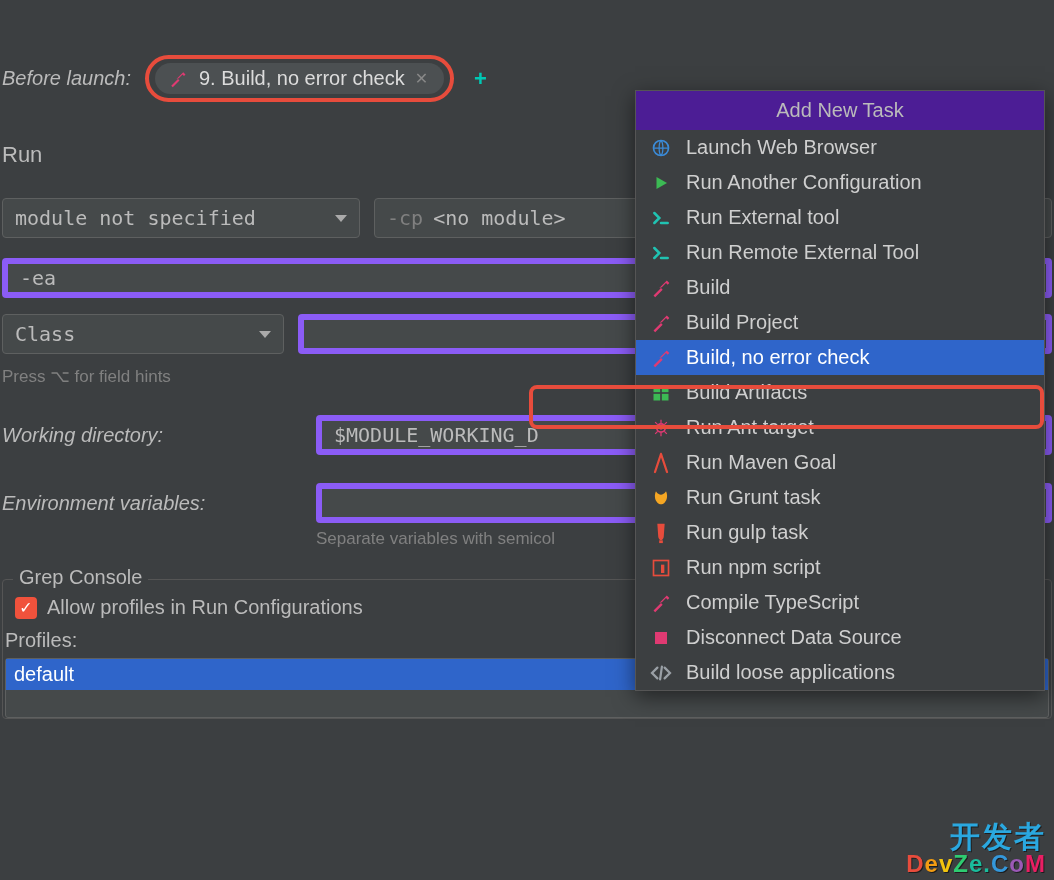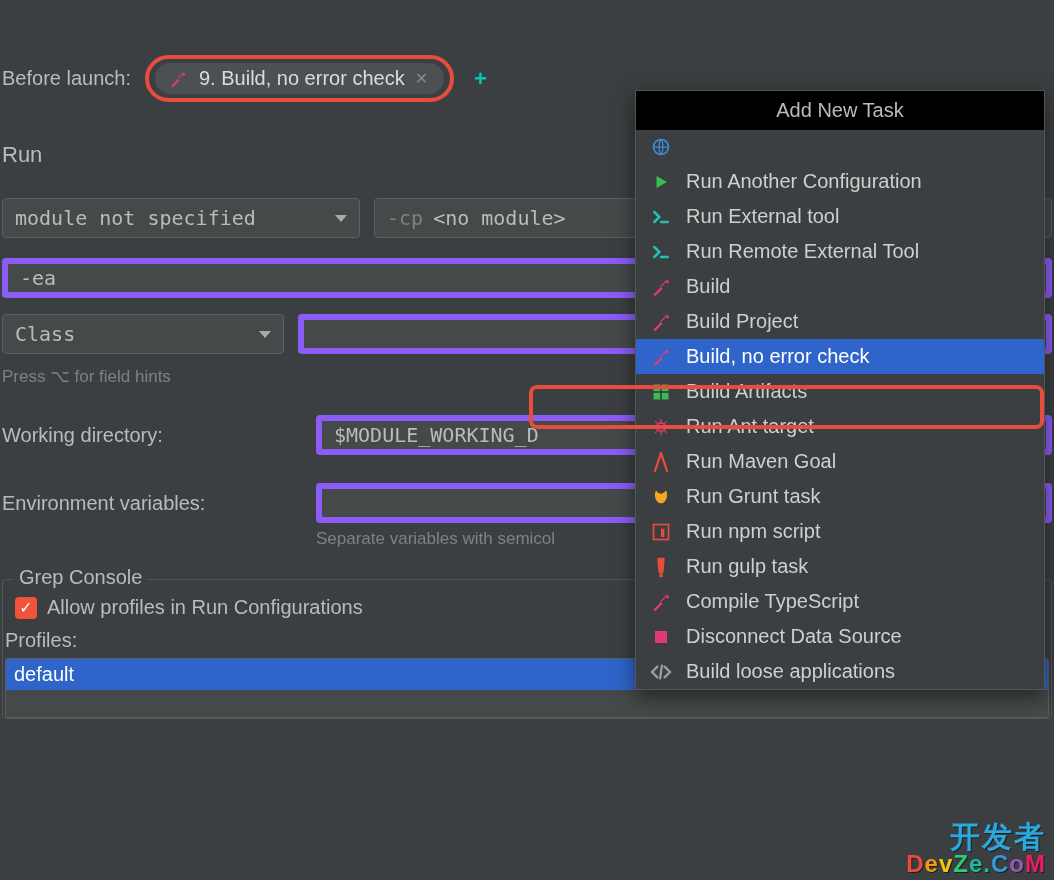--- a/index.html
+++ b/index.html
@@ -14,21 +14,21 @@
     position: relative;
   }
 
   .main-panel {
     padding: 0;
     width: 100%;
     height: 100%;
   }
 
   .row { display: flex; align-items: center; }
-  .label { color: #bbbbbb; font-size: 20px; }
+  .label { color: #bbbbbb; font-size: 20px; font-style: italic; }
 
   
   .before-launch-row {
     padding: 55px 0 0 2px;
     align-items: center;
     gap: 14px;
   }
   .chip-wrapper {
     border: 4px solid #e74c3c;
     border-radius: 24px;
@@ -120,21 +120,21 @@
   
   .task-popup {
     position: absolute;
     left: 635px; top: 90px;
     width: 410px;
     background: #3c3f41;
     border: 1px solid #555;
     box-shadow: 0 6px 20px rgba(0,0,0,0.5);
   }
   .task-popup-title {
-    background: #000000;
+    background: #4c1d95;
     color: #bbbbbb;
     text-align: center;
     padding: 8px 0;
     font-size: 20px;
   }
   .task-item {
     display: flex; align-items: center;
     gap: 14px;
     padding: 6px 14px;
     color: #cfcfcf;
@@ -260,20 +260,21 @@
 <div class="task-popup">
   <div class="task-popup-title">Add New Task</div>
   <div id="task-list">
       <div class="task-item">
         <span class="ticon">
           <svg width="20" height="20" viewBox="0 0 24 24">
             <circle cx="12" cy="12" r="9" fill="none" stroke="#3b8bd8" stroke-width="2"></circle>
             <path d="M3 12h18M12 3c3 3 3 15 0 18M12 3c-3 3-3 15 0 18" stroke="#3b8bd8" stroke-width="1.5" fill="none"></path>
           </svg>
         </span>
+        <span>Launch Web Browser</span>
       </div>
       <div class="task-item">
         <span class="ticon">
           <svg width="18" height="18" viewBox="0 0 24 24">
             <polygon points="6,4 20,12 6,20" fill="#3cba54"></polygon>
           </svg>
         </span>
         <span>Run Another Configuration</span>
       </div>
       <div class="task-item">
@@ -350,35 +351,35 @@
       <div class="task-item">
         <span class="ticon">
           <svg width="20" height="20" viewBox="0 0 24 24">
             <path d="M6 4c0 0 2 4 6 4s6-4 6-4c2 4 2 10-2 14-2 2-6 2-8 0-4-4-4-10-2-14z" fill="#f5a623"></path>
           </svg>
         </span>
         <span>Run Grunt task</span>
       </div>
       <div class="task-item">
         <span class="ticon">
-          <svg width="20" height="20" viewBox="0 0 24 24">
-            <rect x="3" y="3" width="18" height="18" fill="none" stroke="#e74c3c" stroke-width="2"></rect>
-            <rect x="12" y="8" width="4" height="10" fill="#e74c3c"></rect>
-          </svg>
-        </span>
-        <span>Run npm script</span>
-      </div>
-      <div class="task-item">
-        <span class="ticon">
           <svg width="14" height="22" viewBox="0 0 14 24">
             <path d="M3 2h8l-1 14c0 2-2 4-3 4s-3-2-3-4L3 2z" fill="#e74c3c"></path>
             <rect x="5" y="20" width="4" height="3" fill="#e74c3c"></rect>
           </svg>
         </span>
         <span>Run gulp task</span>
+      </div>
+      <div class="task-item">
+        <span class="ticon">
+          <svg width="20" height="20" viewBox="0 0 24 24">
+            <rect x="3" y="3" width="18" height="18" fill="none" stroke="#e74c3c" stroke-width="2"></rect>
+            <rect x="12" y="8" width="4" height="10" fill="#e74c3c"></rect>
+          </svg>
+        </span>
+        <span>Run npm script</span>
       </div>
       <div class="task-item">
         <span class="ticon">
           <svg width="20" height="20" viewBox="0 0 24 24">
             <path d="M3 21 L12 12 L14 14 L5 23 Z M13 11 L18 6 L20 8 L22 6 L19 3 L10 12 Z" fill="#e03a72"></path>
           </svg>
         </span>
         <span>Compile TypeScript</span>
       </div>
       <div class="task-item">

